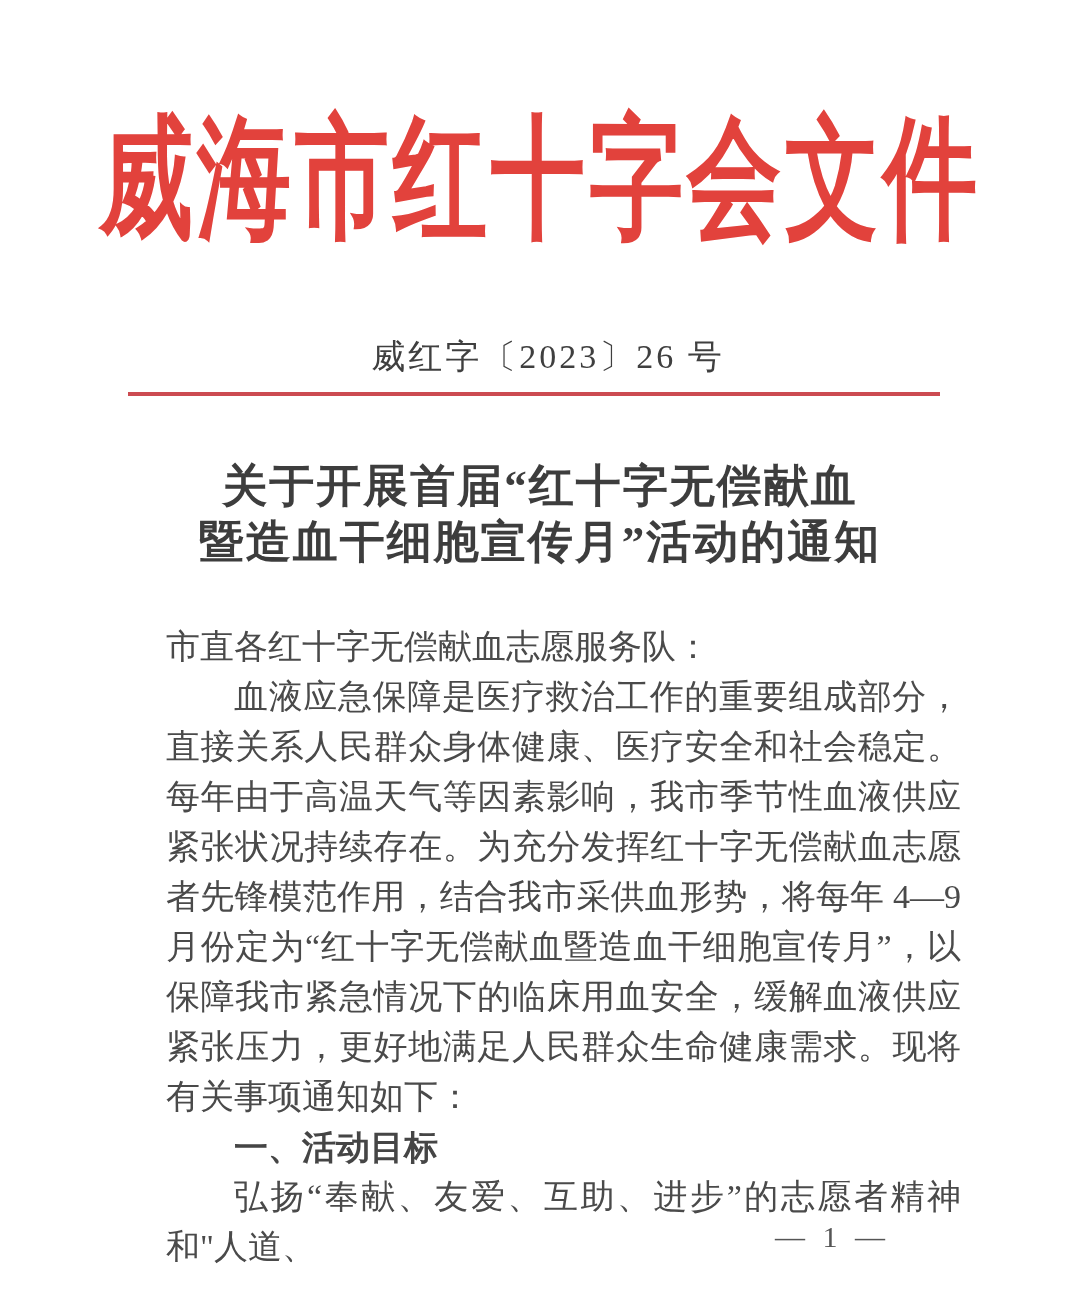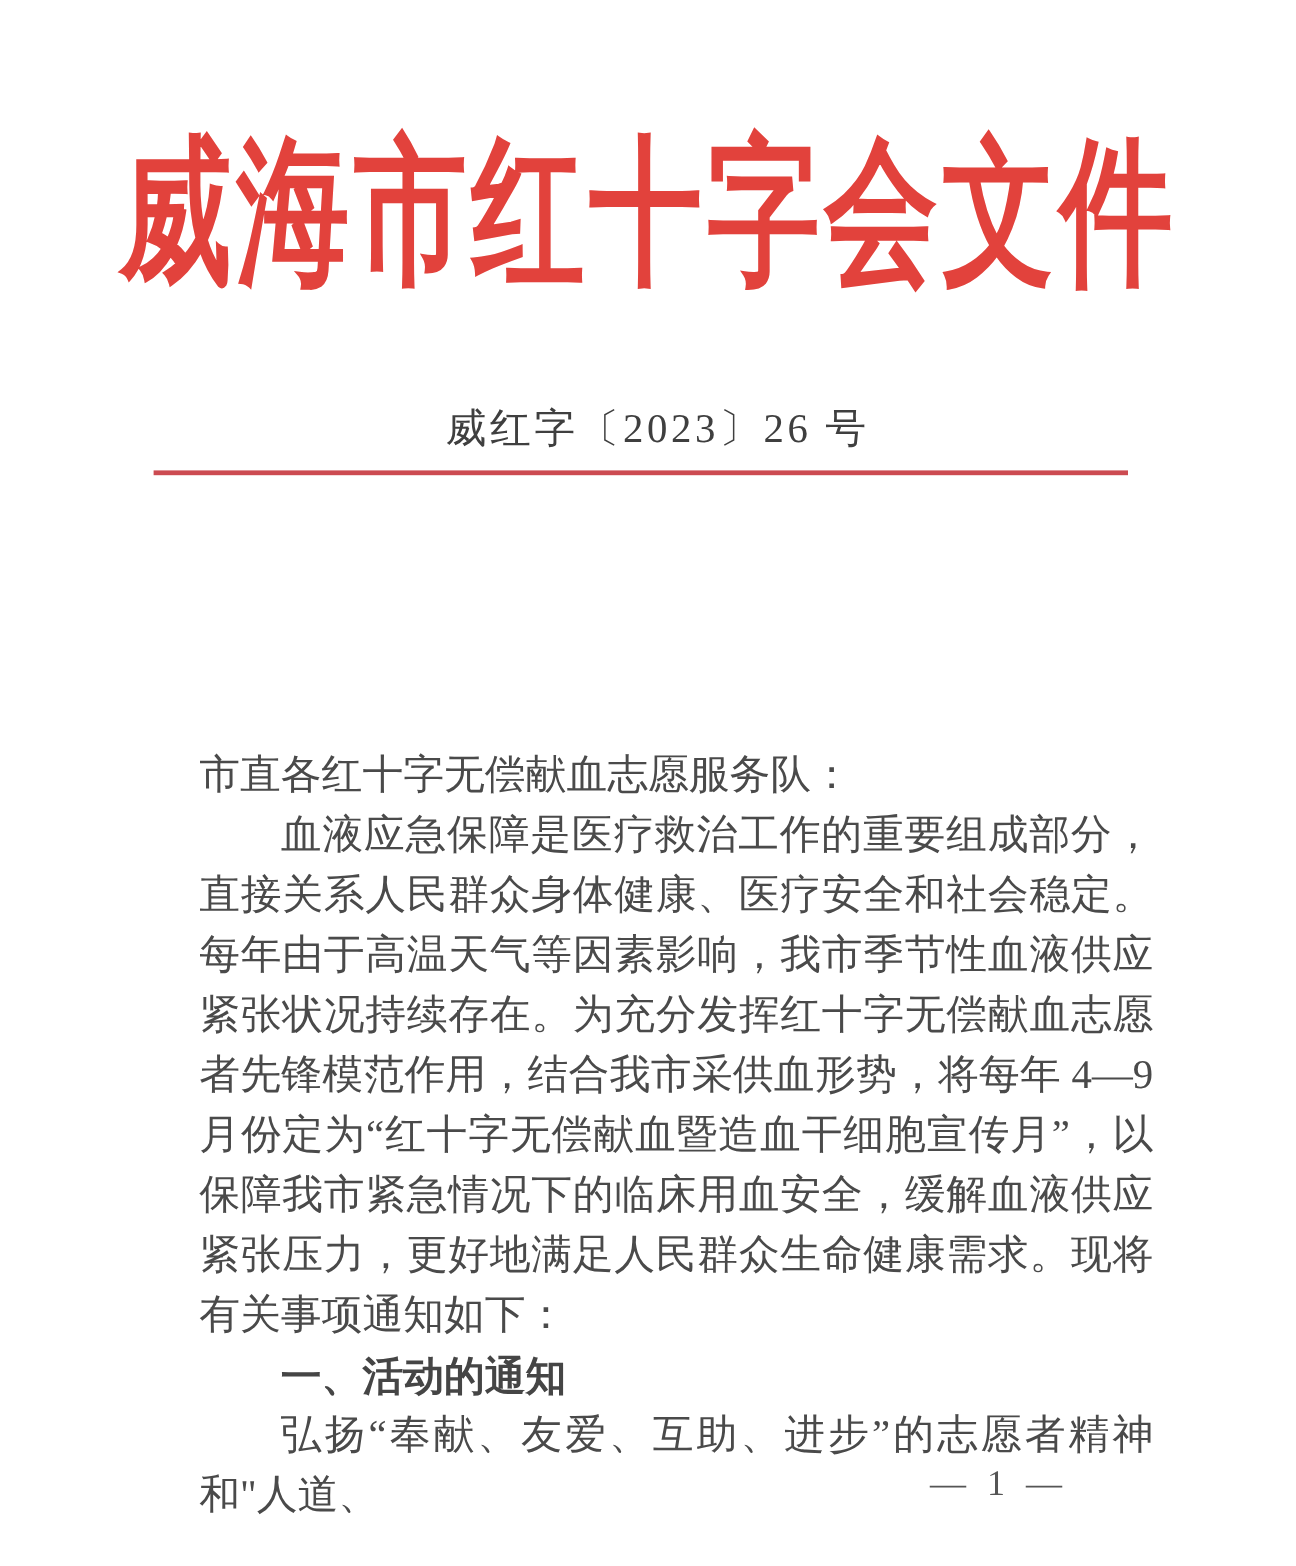--- a/index.html
+++ b/index.html
@@ -110,23 +110,27 @@
 <body>
 
 <div class="page">
 
   <div class="letterhead">威海市红十字会文件</div>
 
   <div class="doc-number">威红字〔2023〕26 号</div>
 
   <div class="red-rule"></div>
 
+  <div class="doc-title">
+    <div>关于开展首届“红十字无偿献血</div>
+    <div>暨造血干细胞宣传月”活动的通知</div>
+  </div>
 
   <div class="doc-body">
     <p class="salutation">市直各红十字无偿献血志愿服务队：</p>
     <p class="para">血液应急保障是医疗救治工作的重要组成部分，直接关系人民群众身体健康、医疗安全和社会稳定。每年由于高温天气等因素影响，我市季节性血液供应紧张状况持续存在。为充分发挥红十字无偿献血志愿者先锋模范作用，结合我市采供血形势，将每年 4—9 月份定为“红十字无偿献血暨造血干细胞宣传月”，以保障我市紧急情况下的临床用血安全，缓解血液供应紧张压力，更好地满足人民群众生命健康需求。现将有关事项通知如下：</p>
-    <p class="section-heading">一、活动的通知</p>
+    <p class="section-heading">一、活动目标</p>
     <p class="para">弘扬“奉献、友爱、互助、进步”的志愿者精神和"人道、</p>
   </div>
 
   <div class="page-number">— 1 —</div>
 
 </div>
 
 </body></html>

